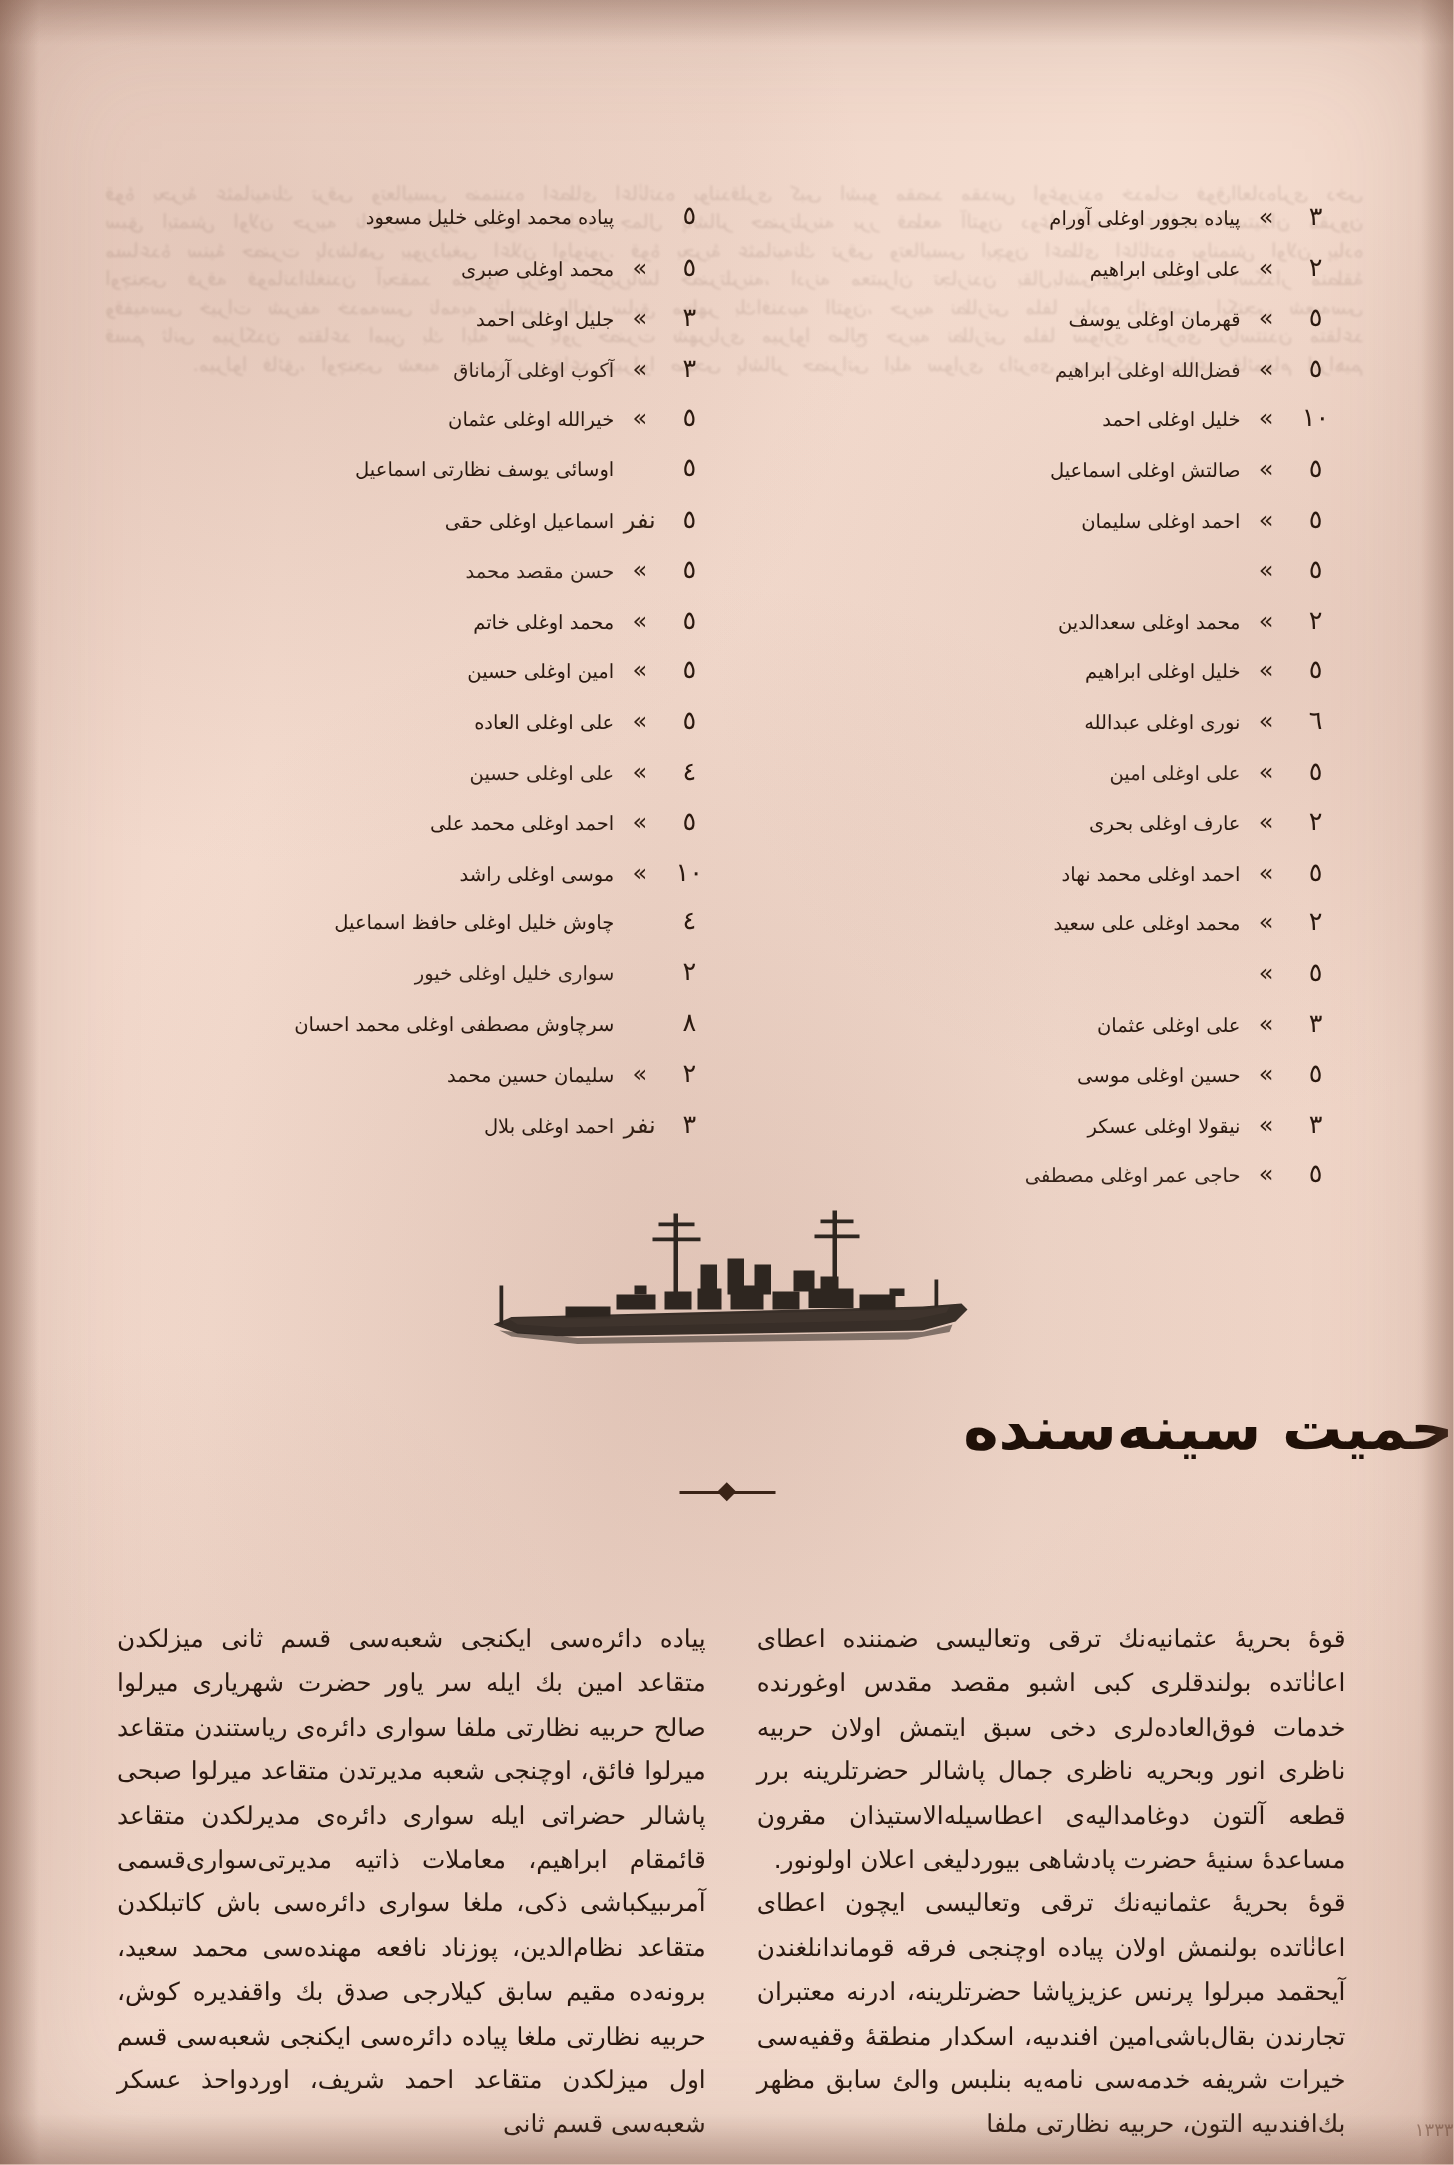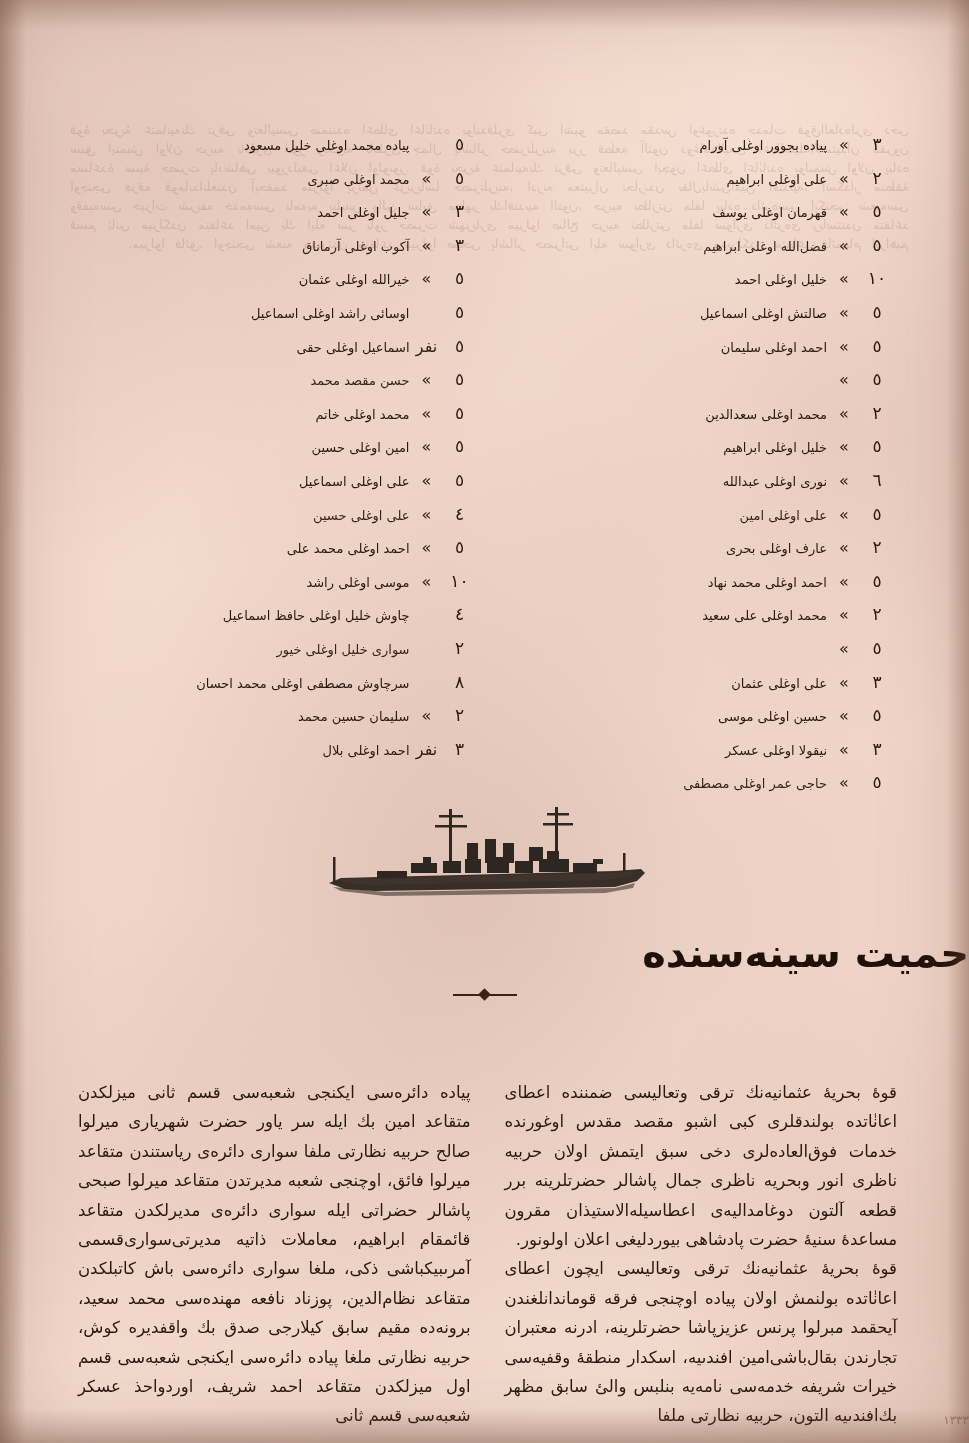--- a/index.html
+++ b/index.html
@@ -254,21 +254,21 @@
         <span class="name">آكوب اوغلى آرماناق</span>
       </div>
       <div class="row">
         <span class="num">٥</span>
         <span class="rank">»</span>
         <span class="name">خيرالله اوغلى عثمان</span>
       </div>
       <div class="row">
         <span class="num">٥</span>
         <span class="rank"></span>
-        <span class="name">اوسائى راشد اوغلى اسماعيل</span>
+        <span class="name">اوسائى يوسف نظارتى اسماعيل</span>
       </div>
       <div class="row">
         <span class="num">٥</span>
         <span class="rank">نفر</span>
         <span class="name">اسماعيل اوغلى حقى</span>
       </div>
       <div class="row">
         <span class="num">٥</span>
         <span class="rank">»</span>
         <span class="name">حسن مقصد محمد</span>
@@ -279,21 +279,21 @@
         <span class="name">محمد اوغلى خاتم</span>
       </div>
       <div class="row">
         <span class="num">٥</span>
         <span class="rank">»</span>
         <span class="name">امين اوغلى حسين</span>
       </div>
       <div class="row">
         <span class="num">٥</span>
         <span class="rank">»</span>
-        <span class="name">علی اوغلى اسماعيل</span>
+        <span class="name">علی اوغلى العاده</span>
       </div>
       <div class="row">
         <span class="num">٤</span>
         <span class="rank">»</span>
         <span class="name">علی اوغلى حسين</span>
       </div>
       <div class="row">
         <span class="num">٥</span>
         <span class="rank">»</span>
         <span class="name">احمد اوغلى محمد علی</span>

